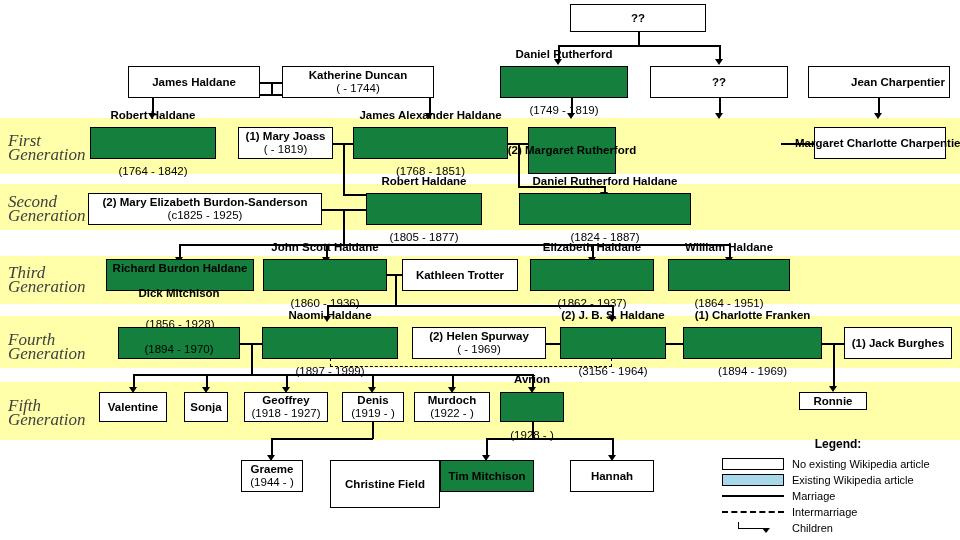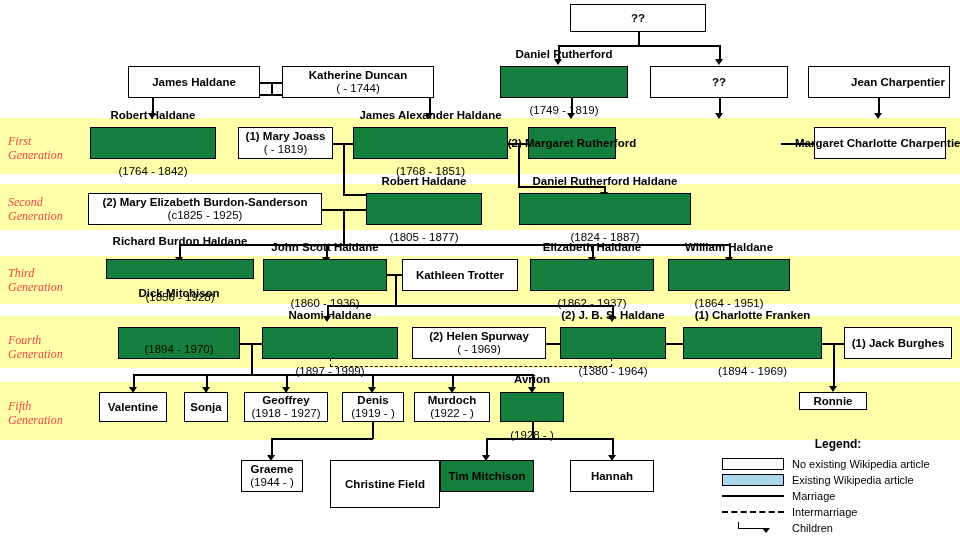--- a/index.html
+++ b/index.html
@@ -22,22 +22,22 @@
   .band {
     position: absolute;
     left: 0;
     width: 960px;
     background: #ffffaa;
   }
   .band-label {
     position: absolute;
     left: 8px;
     font-style: italic;
-    font-size: 12px;
-    color: #ef4444;
+    font-size: 17px;
+    color: #404040;
     line-height: 14px;
     font-family: "Liberation Serif", serif;
     font-weight: normal;
   }
   
   .node {
     position: absolute;
     box-sizing: border-box;
     border: 1.6px solid #000;
     background: #ffffff;
@@ -321,21 +321,21 @@
   <div class="node" style="left:238px; top:127px; width:95px; height:32px;">
     <div class="name">(1) Mary Joass</div>
     <div class="dates">( - 1819)</div>
   </div>
 
   <div class="node blue" style="left:353px; top:127px; width:155px; height:32px;">
     <div class="name">James Alexander Haldane</div>
     <div class="dates">(1768 - 1851)</div>
   </div>
 
-  <div class="node blue" style="left:528px; top:127px; width:88px; height:32px;">
+  <div class="node blue" style="left:528px; top:127px; width:88px; height:47px;">
     <div class="name">(2) Margaret Rutherford</div>
   </div>
 
 
   <div class="node" style="left:814px; top:127px; width:132px; height:32px;">
     <div class="name">Margaret Charlotte Charpentier</div>
   </div>
 
   <div class="node" style="left:88px; top:193px; width:234px; height:32px;">
     <div class="name">(2) Mary Elizabeth Burdon-Sanderson</div>
@@ -345,21 +345,21 @@
   <div class="node blue" style="left:366px; top:193px; width:116px; height:32px;">
     <div class="name">Robert Haldane</div>
     <div class="dates">(1805 - 1877)</div>
   </div>
 
   <div class="node blue" style="left:519px; top:193px; width:172px; height:32px;">
     <div class="name">Daniel Rutherford Haldane</div>
     <div class="dates">(1824 - 1887)</div>
   </div>
 
-  <div class="node blue" style="left:106px; top:259px; width:148px; height:20px;">
+  <div class="node blue" style="left:106px; top:259px; width:148px; height:32px;justify-content:space-between;">
     <div class="name">Richard Burdon Haldane</div>
     <div class="dates">(1856 - 1928)</div>
   </div>
 
   <div class="node blue" style="left:263px; top:259px; width:124px; height:32px;">
     <div class="name">John Scott Haldane</div>
     <div class="dates">(1860 - 1936)</div>
   </div>
 
   <div class="node" style="left:402px; top:259px; width:116px; height:32px;">
@@ -386,21 +386,21 @@
     <div class="dates">(1897 - 1999)</div>
   </div>
 
   <div class="node" style="left:412px; top:327px; width:134px; height:32px;">
     <div class="name">(2) Helen Spurway</div>
     <div class="dates">( - 1969)</div>
   </div>
 
   <div class="node blue" style="left:560px; top:327px; width:106px; height:32px;">
     <div class="name">(2) J. B. S. Haldane</div>
-    <div class="dates">(1380 - 1964)</div>
+    <div class="dates">(3156 - 1964)</div>
   </div>
 
   <div class="node blue" style="left:683px; top:327px; width:139px; height:32px;">
     <div class="name">(1) Charlotte Franken</div>
     <div class="dates">(1894 - 1969)</div>
   </div>
 
   <div class="node" style="left:844px; top:327px; width:108px; height:32px;">
     <div class="name">(1) Jack Burghes</div>
   </div>

